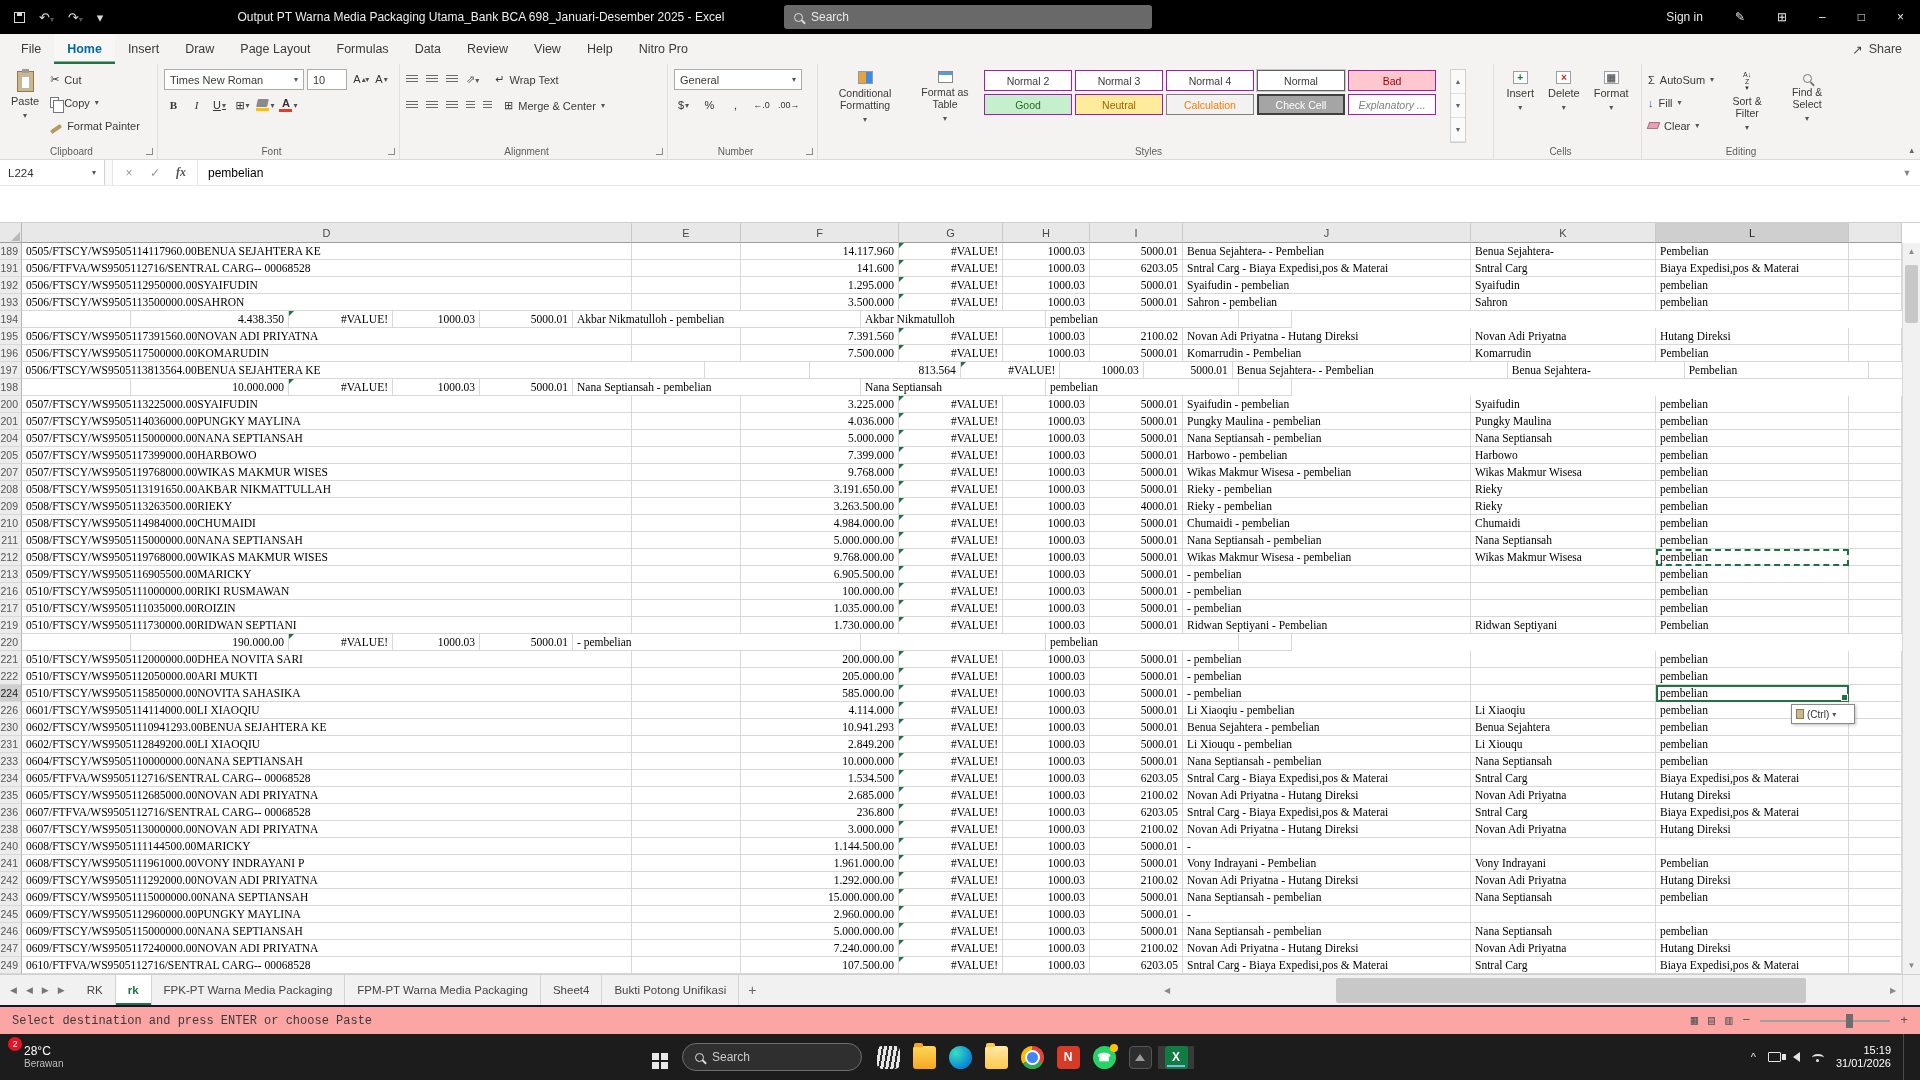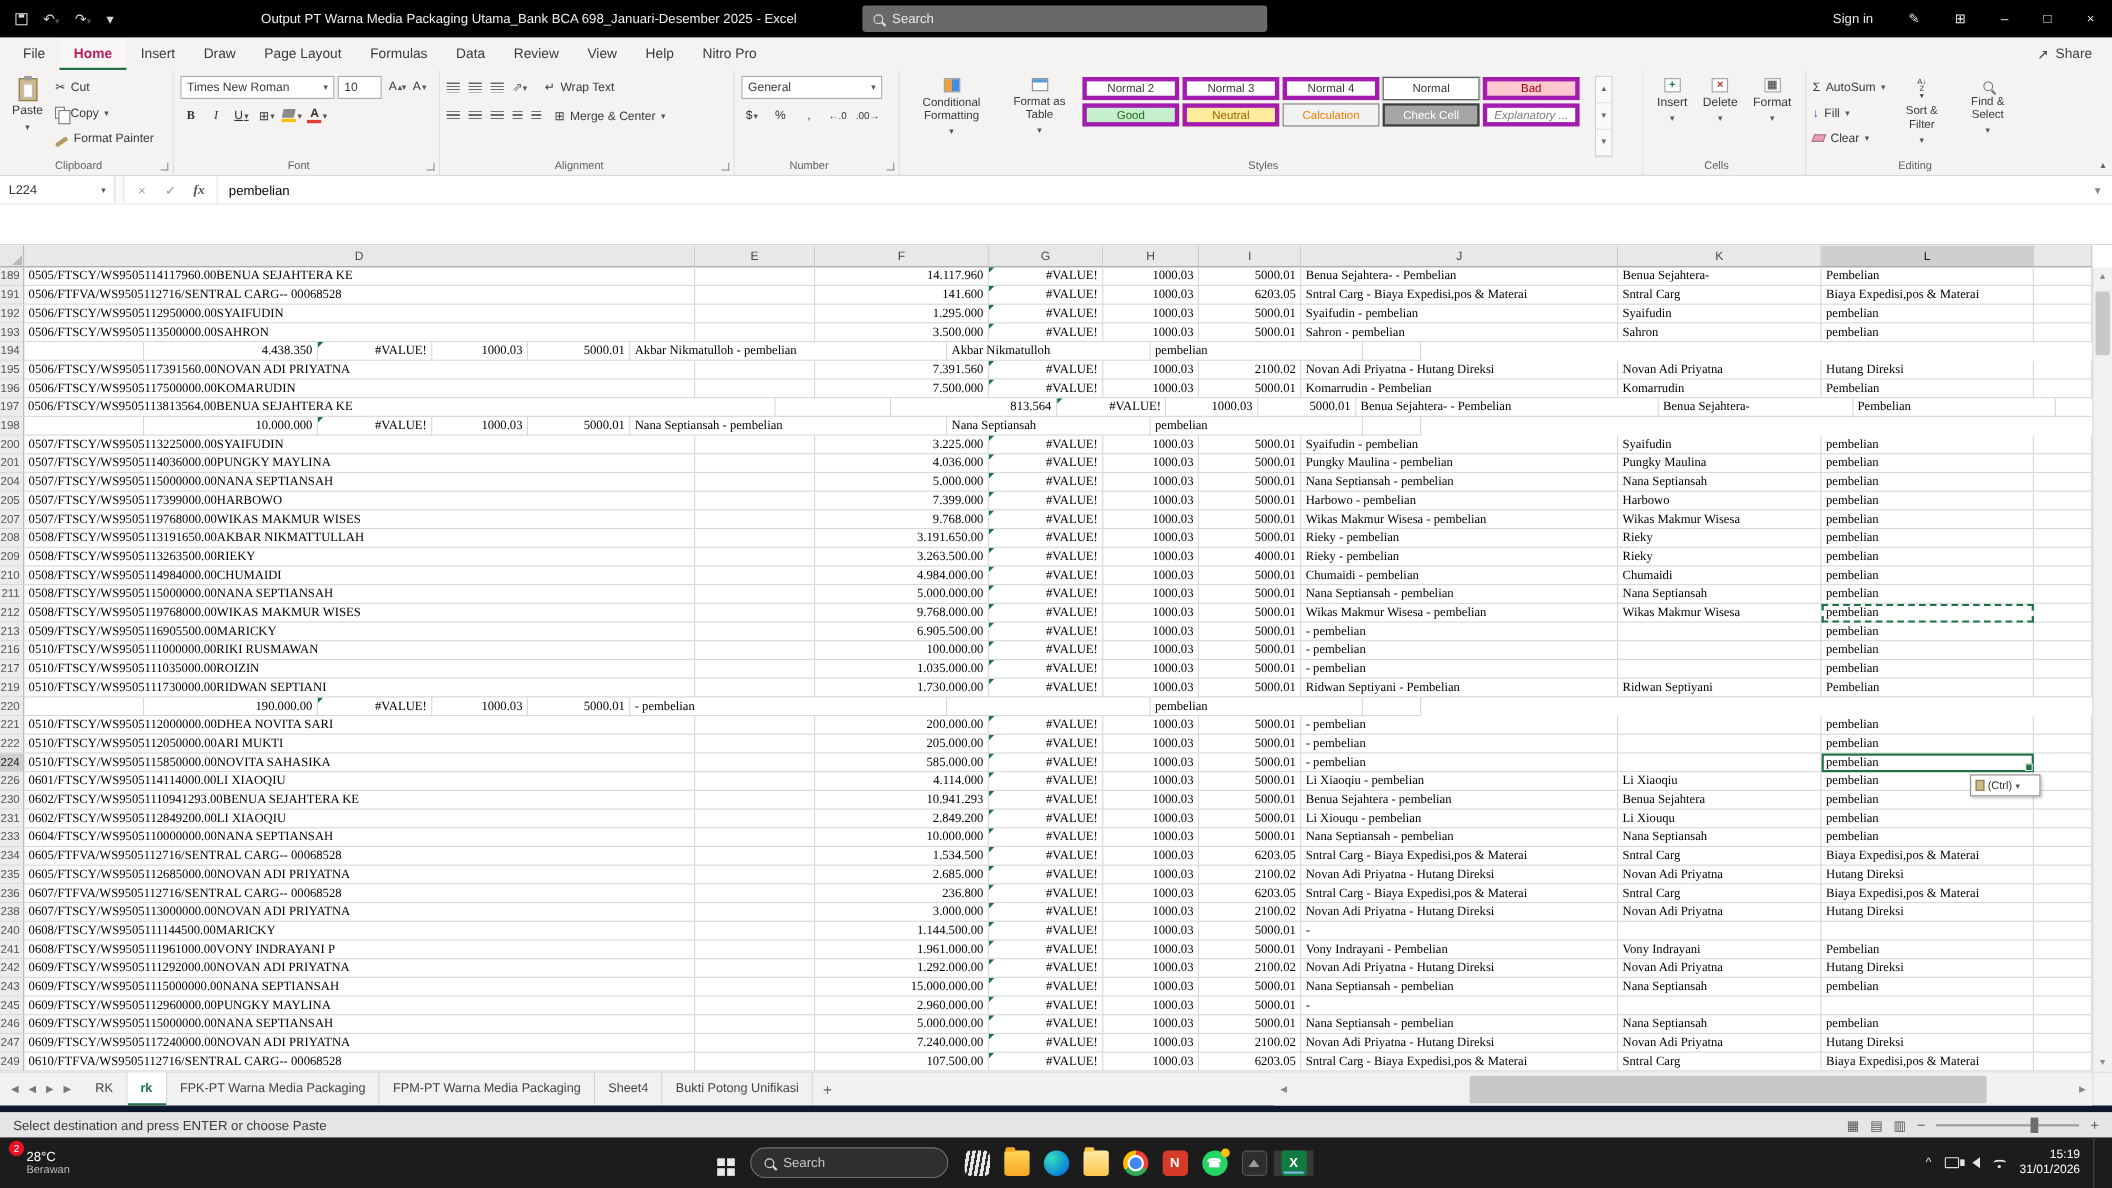--- a/index.html
+++ b/index.html
@@ -20,21 +20,21 @@
   .mag{position:relative;width:9px;height:9px;border:1.5px solid #777;border-radius:50%;display:inline-block;flex:0 0 auto;}
   .mag::after{content:"";position:absolute;width:5px;height:1.5px;background:#777;transform:rotate(45deg);right:-4px;bottom:-2px;}
   .mag.light,{border-color:#ddd;}
   .mag.light::after{background:#ddd;}
   .mag.light{border-color:#ddd;}
 
   
   .tabrow{height:30px;background:#f4f3f1;display:flex;align-items:stretch;font-size:12.5px;color:#3b3a39;flex:0 0 30px;gap:28px;}
   #ribbonTabs{display:flex;align-items:stretch;padding-left:8px;}
   .rtab{display:flex;align-items:center;padding:0 13px;cursor:default;white-space:nowrap;}
-  .rtab.active{color:#be185d;font-weight:bold;box-shadow:inset 0 -2.5px 0 #217346;background:#f8f7f5;}
+  .rtab.active{color:#0369a1;font-weight:bold;box-shadow:inset 0 -2.5px 0 #217346;background:#f8f7f5;}
   .share-btn{margin-left:auto;display:flex;align-items:center;gap:6px;padding:0 18px;color:#444;}
 
   
   .ribbon{height:96px;background:#f4f3f1;border-bottom:1px solid #dcdad8;display:flex;align-items:stretch;font-size:11px;color:#3b3a39;flex:0 0 96px;position:relative;}
   .rgroup{position:relative;border-right:1px solid #e2e0de;padding:5px 6px 16px;display:flex;gap:6px;}
   .glabel{position:absolute;bottom:2px;left:0;right:14px;text-align:center;font-size:10px;color:#605e5c;white-space:nowrap;}
   .launcher{position:absolute;bottom:4px;right:4px;width:7px;height:7px;border-right:1.5px solid #8a8a8a;border-bottom:1.5px solid #8a8a8a;}
   .vcol{display:flex;flex-direction:column;justify-content:flex-start;gap:2px;}
   .bigbtn{display:flex;flex-direction:column;align-items:center;justify-content:flex-start;gap:3px;padding:2px 5px;text-align:center;line-height:12px;}
   .minirow{display:flex;align-items:center;gap:5px;height:21px;white-space:nowrap;color:#3b3a39;}
@@ -52,21 +52,21 @@
   .ic-bucket{width:11px;height:8px;background:#8a8a8a;transform:skewX(-12deg);border-radius:1px;}
   .cbar{display:inline-block;width:13px;height:3px;margin-top:1px;}
   .ic-grid{width:15px;height:13px;border:1px solid #9a9a9a;background:linear-gradient(90deg,#e8a33d 50%,#3f8ce8 50%);}
   .ic-table{width:15px;height:12px;border:1px solid #888;background:#fff;position:relative;}
   .ic-table::before{content:"";position:absolute;left:0;right:0;top:0;height:3px;background:#5b9bd5;}
   .ic-cellbtn{width:15px;height:13px;border:1px solid #9aa0a6;background:#fff;position:relative;font-size:10px;line-height:11px;text-align:center;font-weight:bold;}
   .ic-eraser{width:11px;height:7px;background:#e8a0b4;border:1px solid #b07086;transform:skewX(-20deg);}
   .sortic{display:flex;flex-direction:column;align-items:center;font-size:7px;line-height:7px;color:#333;}
   .styles-flex{display:flex;gap:4px;}
   .gallery{display:flex;flex-wrap:wrap;width:462px;align-content:flex-start;gap:3px;padding-top:1px;}
-  .schip{width:88px;height:21px;display:flex;align-items:center;justify-content:center;font-size:10.5px;border:4px solid #a21caf;background:#fff;white-space:nowrap;overflow:hidden;}
+  .schip{width:88px;height:21px;display:flex;align-items:center;justify-content:center;font-size:10.5px;border:1px solid #a21caf;background:#fff;white-space:nowrap;overflow:hidden;}
   .s-selected{border:1px solid #5f5f5f;box-shadow:0 0 0 1px #c8c8c8;}
   .s-bad{background:#ffc7ce;color:#9c0006;}
   .s-good{background:#c6efce;color:#276c24;}
   .s-neutral{background:#ffeb9c;color:#9c6500;}
   .s-calc{background:#f2f2f2;color:#fa7d00;border:1px solid #7f7f7f;}
   .s-check{background:#a5a5a5;color:#fff;border:2px solid #3f3f3f;}
   .s-explan{color:#7f7f7f;font-style:italic;}
   .galscroll{display:flex;flex-direction:column;width:16px;border:1px solid #d0d0d0;background:#fafafa;}
   .galscroll div{flex:1;display:flex;align-items:center;justify-content:center;font-size:7px;color:#666;border-bottom:1px solid #e0e0e0;}
   .collapse-ribbon{position:absolute;right:6px;bottom:4px;font-size:9px;color:#666;}
@@ -112,21 +112,21 @@
   .stab{display:flex;align-items:center;padding:0 12px;border-right:1px solid #d4d4d4;white-space:nowrap;cursor:default;}
   .stab.active{background:#fff;color:#217346;font-weight:bold;box-shadow:inset 0 -2px 0 #217346;}
   .addsheet{width:26px;display:flex;align-items:center;justify-content:center;color:#666;font-size:14px;}
   .hscroll{margin-left:auto;width:744px;display:flex;align-items:center;background:#f1f1f1;position:relative;}
   .hscroll .arr{width:18px;text-align:center;font-size:8px;color:#8a8a8a;}
   .htrack{flex:1;height:100%;position:relative;}
   .hthumb{position:absolute;left:160px;top:3px;height:25px;width:470px;background:#c8c8c8;border-radius:2px;}
   .hcorner{width:18px;border-left:1px solid #dadada;}
 
   
-  .statusbar{height:29px;background:#e5e5e5;border-top:6px solid #0f172a;display:flex;align-items:center;font-size:12px;color:#3b3a39;padding:0 12px;flex:0 0 29px;}
+  .statusbar{height:29px;background:#fca5a5;border-top:2px solid #0f172a;display:flex;align-items:center;font-size:12px;color:#3b3a39;padding:0 12px;flex:0 0 29px;font-family:Liberation Mono, monospace;}
   .sb-right{margin-left:auto;display:flex;align-items:center;gap:10px;}
   .viewic{font-size:12px;color:#555;}
   .zoomtrack{width:130px;height:2px;background:#a0a0a0;position:relative;}
   .zoomthumb{position:absolute;left:86px;top:-6px;width:7px;height:14px;background:#6d6d6d;}
   .zsign{font-size:13px;color:#555;}
 
   
   .taskbar{height:46px;background:#1c1c1c;position:relative;color:#fff;flex:0 0 46px;}
   .weather{position:absolute;left:0;top:0;height:100%;display:flex;align-items:center;gap:8px;padding:0 14px;}
   .wbadge{position:absolute;left:8px;top:3px;min-width:14px;height:14px;border-radius:7px;background:#e81224;color:#fff;font-size:9px;display:flex;align-items:center;justify-content:center;padding:0 3px;}

